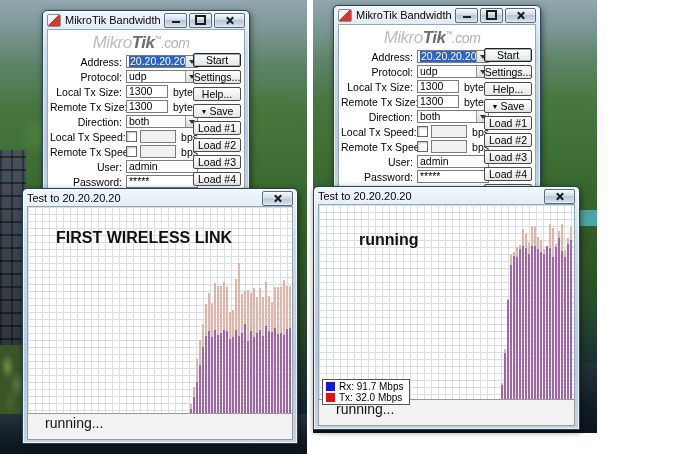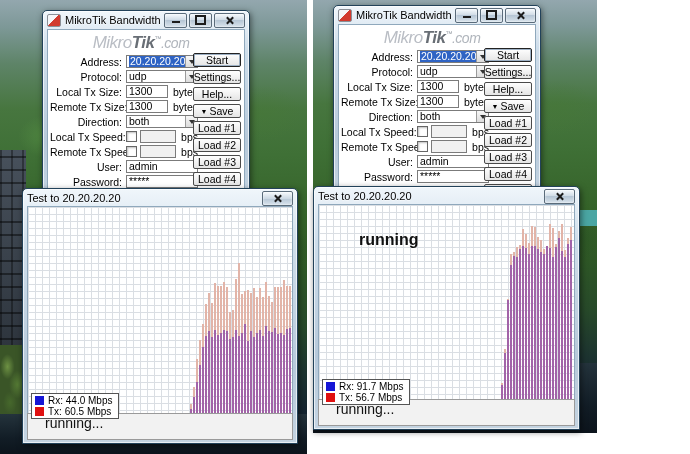--- a/index.html
+++ b/index.html
@@ -432,30 +432,21 @@
             <div class="bcol" style="left: 255px; width: 2px; height: 140.5px; background: rgb(226, 180, 168);">
               <div class="ov" style="height: 85.4px; background: rgb(162, 99, 168);"></div>
             </div>
             <div class="bcol" style="left: 258px; width: 2px; height: 133.6px; background: rgb(226, 180, 168);">
               <div class="ov" style="height: 91.2px; background: rgb(162, 99, 168);"></div>
             </div>
             <div class="bcol" style="left: 261px; width: 2px; height: 133.7px; background: rgb(226, 180, 168);">
               <div class="ov" style="height: 91.7px; background: rgb(162, 99, 168);"></div>
             </div>
           </div>
-        <div class="legendbox">
-          <div class="lrow">
-            <span class="lsq" style="background: rgb(22, 22, 214);"></span>
-            <span>Rx: 44.0 Mbps</span>
-          </div>
-          <div class="lrow">
-            <span class="lsq" style="background: rgb(224, 16, 16);"></span>
-            <span>Tx: 60.5 Mbps</span>
-          </div>
-        </div>
+        <div class="annotation" style="left:28px;top:22px;">FIRST WIRELESS LINK</div>
       </div>
     </div>
     <div class="statusbar">running...</div>
   </div>
 
   <div class="win" id="chart2">
     <div class="titlebar">
       <span class="title-text">Test to 20.20.20.20</span>
       <span class="capbtn close">
           <span class="g-x"></span>
@@ -541,21 +532,21 @@
             </div>
           </div>
         <div class="annotation" style="left:40px;top:26px;">running</div>
         <div class="legendbox">
           <div class="lrow">
             <span class="lsq" style="background: rgb(22, 22, 214);"></span>
             <span>Rx: 91.7 Mbps</span>
           </div>
           <div class="lrow">
             <span class="lsq" style="background: rgb(224, 16, 16);"></span>
-            <span>Tx: 56.7 Mbps</span>
+            <span>Tx: 32.0 Mbps</span>
           </div>
         </div>
       </div>
     </div>
     <div class="statusbar">running...</div>
   </div>
 
 </div>
 
 </body></html>

